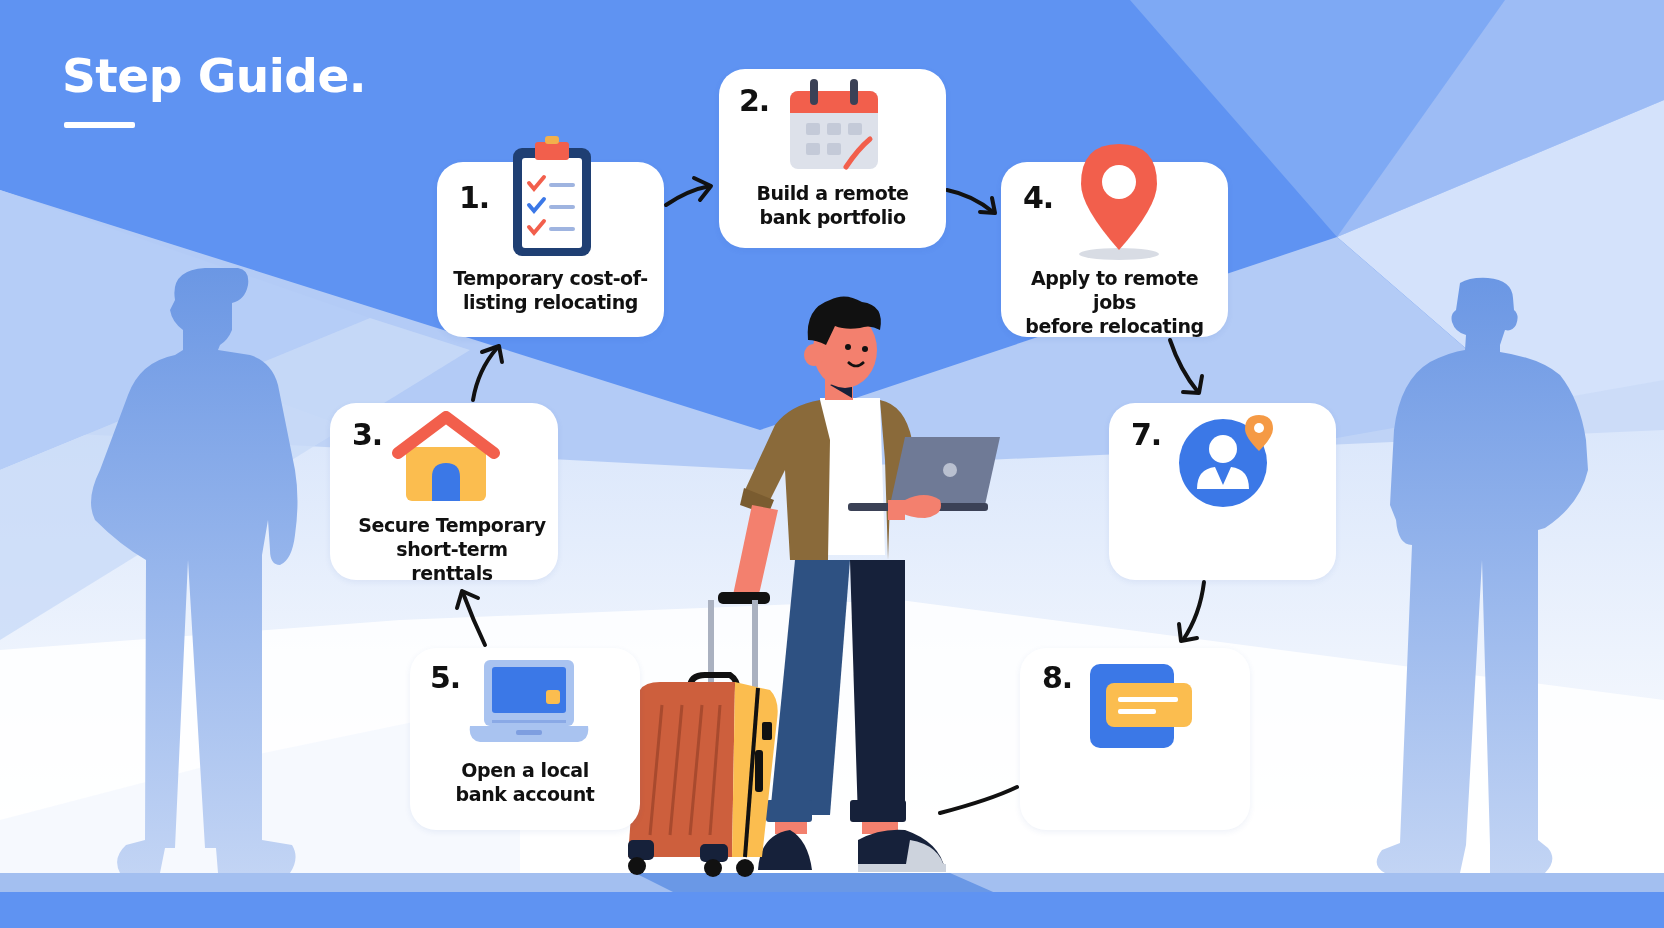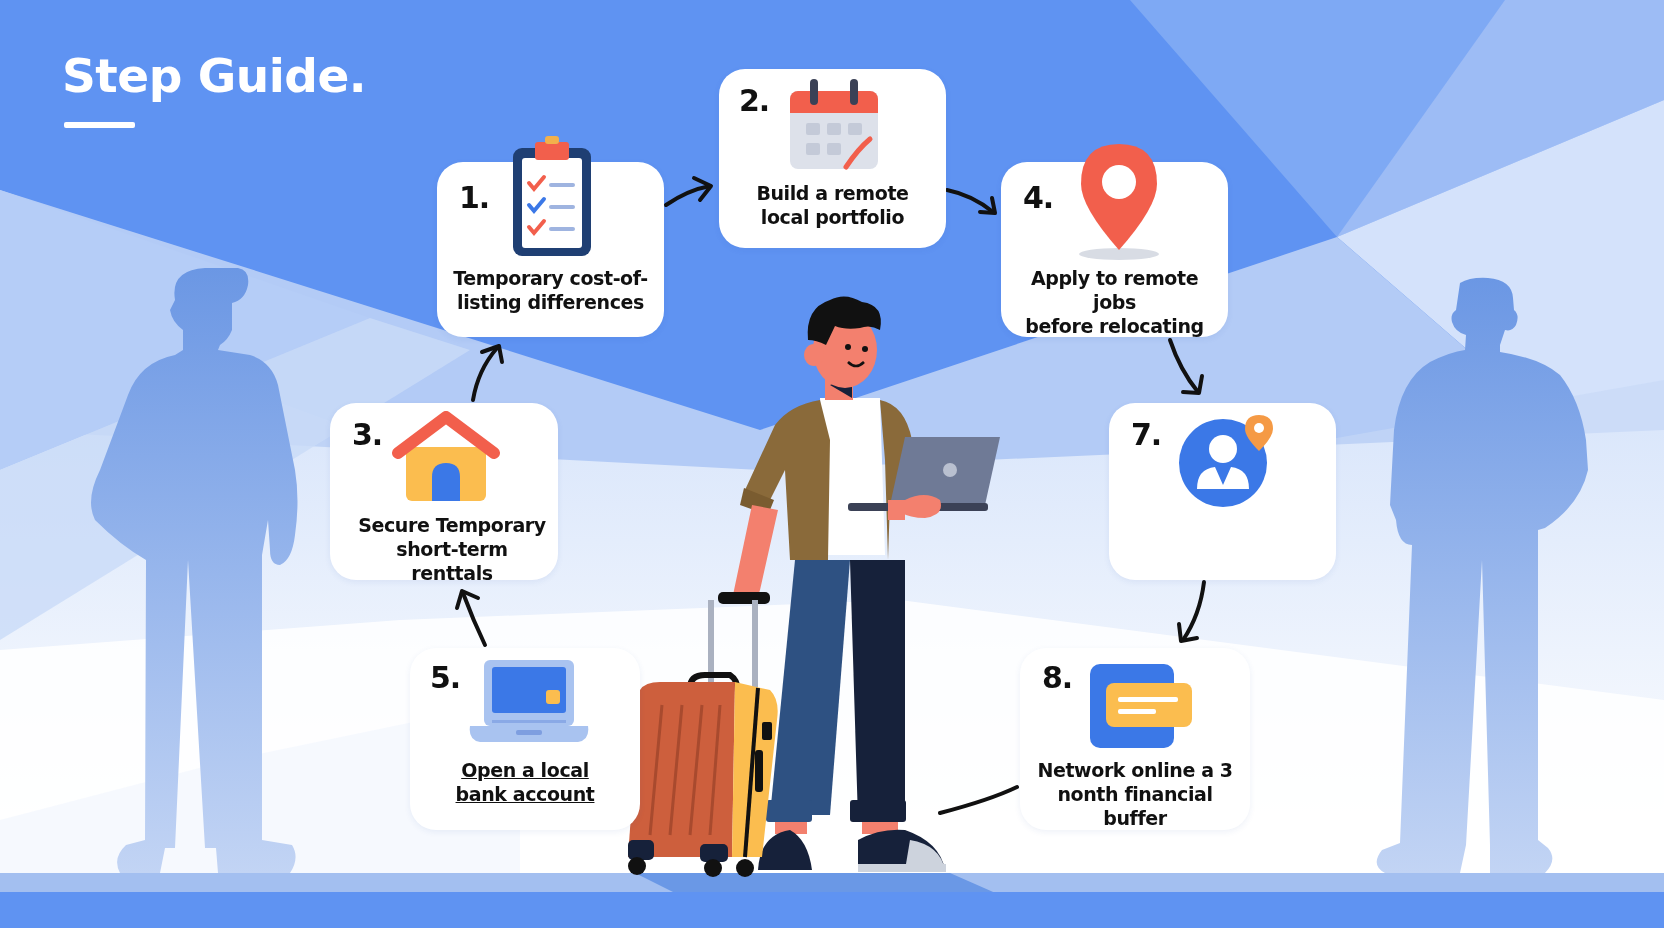--- a/index.html
+++ b/index.html
@@ -176,21 +176,21 @@
       <rect x="36" y="0" width="14" height="8" rx="3" fill="#f2b04c"></rect>
       <path d="M20,47 l5,6 l10,-12" stroke="#f25f4c" stroke-width="4" fill="none" stroke-linecap="round"></path>
       <path d="M20,69 l5,6 l10,-12" stroke="#3b78e7" stroke-width="4" fill="none" stroke-linecap="round"></path>
       <path d="M20,91 l5,6 l10,-12" stroke="#f25f4c" stroke-width="4" fill="none" stroke-linecap="round"></path>
       <rect x="40" y="47" width="26" height="4" rx="2" fill="#9fb4e0"></rect>
       <rect x="40" y="69" width="26" height="4" rx="2" fill="#9fb4e0"></rect>
       <rect x="40" y="91" width="26" height="4" rx="2" fill="#9fb4e0"></rect>
     </svg>
     <div class="label" style="top:104px;">
       <span>Temporary cost-of-</span>
-      <span>listing differences</span>
+      <span>listing relocating</span>
     </div>
   </div>
 
   <div class="card" style="left:719px; top:69px; width:227px; height:179px;">
     <div class="num" style="left:20px; top:14px;">2.</div>
     <svg class="icon" style="left:69px; top:10px;" width="92" height="92" viewBox="0 0 92 92">
       <rect x="2" y="12" width="88" height="78" rx="8" fill="#dde1ea"></rect>
       <rect x="2" y="12" width="88" height="22" rx="8" fill="#f25f4c"></rect>
       <rect x="2" y="24" width="88" height="10" fill="#f25f4c"></rect>
       <rect x="22" y="0" width="8" height="26" rx="4" fill="#3b4156"></rect>
@@ -199,21 +199,21 @@
         <rect x="18" y="44" width="14" height="12" rx="2"></rect>
         <rect x="39" y="44" width="14" height="12" rx="2"></rect>
         <rect x="60" y="44" width="14" height="12" rx="2"></rect>
         <rect x="18" y="64" width="14" height="12" rx="2"></rect>
         <rect x="39" y="64" width="14" height="12" rx="2"></rect>
       </g>
       <path d="M58,88 Q70,70 82,60" stroke="#f25f4c" stroke-width="5" stroke-linecap="round"></path>
     </svg>
     <div class="label" style="top:112px;">
       <span>Build a remote</span>
-      <span>local portfolio</span>
+      <span>bank portfolio</span>
     </div>
   </div>
 
   <div class="card" style="left:1001px; top:162px; width:227px; height:175px;">
     <div class="num" style="left:22px; top:18px;">4.</div>
     <svg class="icon" style="left:76px; top:-20px;" width="84" height="122" viewBox="0 0 84 122">
       <ellipse cx="42" cy="112" rx="40" ry="6" fill="#d8dce4"></ellipse>
       <path d="M42,2 Q80,2 80,42 Q80,65 42,108 Q4,65 4,42 Q4,2 42,2 Z" fill="#f25f4c"></path>
       <circle cx="42" cy="40" r="17" fill="#ffffff"></circle>
     </svg>
@@ -250,33 +250,29 @@
   <div class="card" style="left:410px; top:648px; width:230px; height:182px;">
     <div class="num" style="left:20px; top:12px;">5.</div>
     <svg class="icon" style="left:56px; top:12px;" width="126" height="84" viewBox="0 0 126 84">
       <rect x="18" y="0" width="90" height="66" rx="6" fill="#a9c3f0"></rect>
       <rect x="26" y="7" width="74" height="46" rx="3" fill="#3b78e7"></rect>
       <rect x="80" y="30" width="14" height="14" rx="3" fill="#fbbd4f"></rect>
       <path d="M4,66 L122,66 Q124,80 112,82 L14,82 Q2,80 4,66 Z" fill="#a9c3f0"></path>
       <rect x="26" y="60" width="74" height="3" fill="#8aa9e6"></rect>
       <rect x="50" y="70" width="26" height="5" rx="2" fill="#7e9ee0"></rect>
     </svg>
-    <div class="label" style="top:110px;text-decoration:underline;">
+    <div class="label" style="top:110px;">
       <span>Open a local</span>
       <span>bank account</span>
     </div>
   </div>
 
   <div class="card" style="left:1020px; top:648px; width:230px; height:182px;">
     <div class="num" style="left:22px; top:12px;">8.</div>
     <svg class="icon" style="left:70px; top:16px;" width="106" height="88" viewBox="0 0 106 88">
       <rect x="0" y="0" width="84" height="84" rx="10" fill="#3b78e7"></rect>
       <rect x="16" y="19" width="86" height="44" rx="8" fill="#fbbd4f"></rect>
       <rect x="28" y="33" width="60" height="5" rx="2" fill="#ffffff"></rect>
       <rect x="28" y="45" width="38" height="5" rx="2" fill="#ffffff"></rect>
     </svg>
-    <div class="label" style="top:110px;">
-      <span>Network online a 3</span>
-      <span>nonth financial buffer</span>
-    </div>
   </div>
 
 </div>
 
 </body></html>

